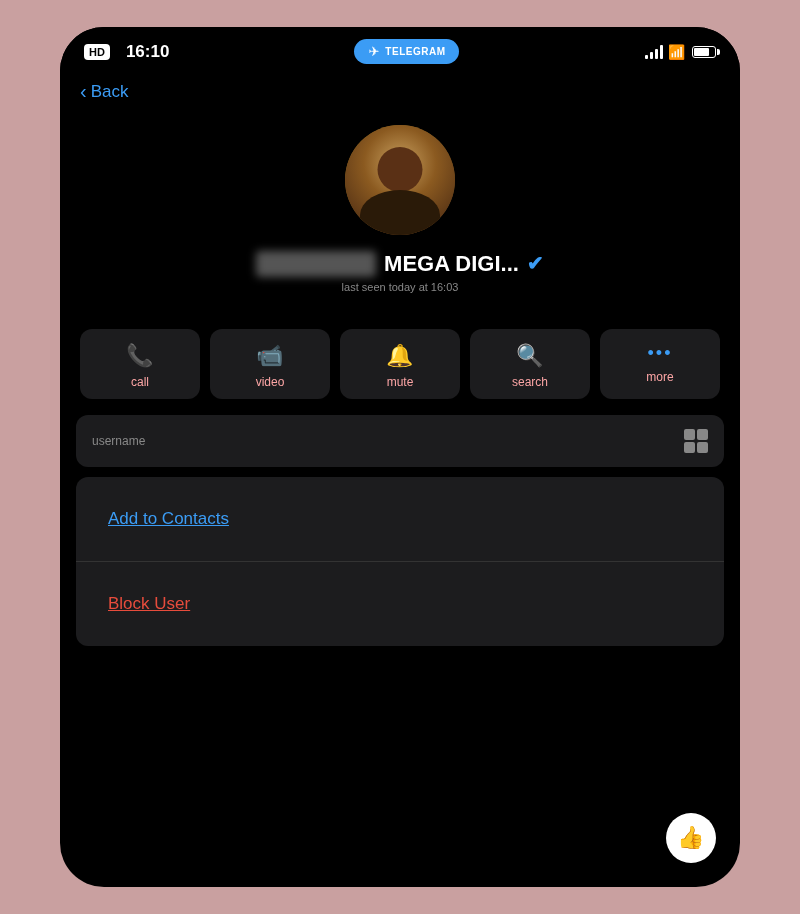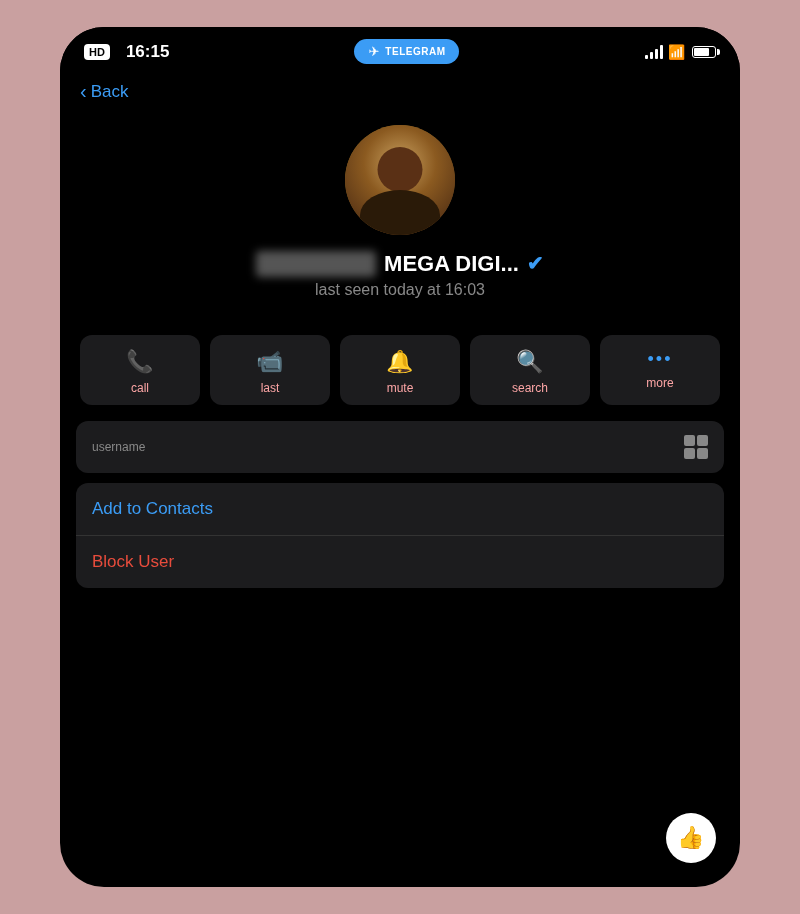--- a/index.html
+++ b/index.html
@@ -224,21 +224,21 @@
       user-select: none;
     }
 
     .verified-badge {
       color: #3b9cf5;
       font-size: 20px;
     }
 
     .last-seen {
       color: #888;
-      font-size: 16px;
+      font-size: 11px;
     }
 
     
     .action-buttons {
       display: flex;
       gap: 10px;
       padding: 16px 20px;
       background: #000;
       flex-shrink: 0;
     }
@@ -329,24 +329,25 @@
     
     .action-list {
       background: #1c1c1e;
       border-radius: 12px;
       margin: 10px 16px;
       overflow: hidden;
       flex-shrink: 0;
     }
 
     .action-list-item {
-      padding: 16px;
+      padding: 32px;
       border-bottom: 0.5px solid #333;
       cursor: pointer;
       font-size: 17px;
+      text-decoration: underline;
     }
 
     .action-list-item:last-child {
       border-bottom: none;
     }
 
     .add-contact {
       color: #3b9cf5;
     }
 
@@ -372,21 +373,21 @@
     }
   </style>
 </head>
 <body>
 
 <div class="phone-frame">
 
   <div class="status-bar">
     <div class="status-left">
       <span class="hd-badge">HD</span>
-      <span class="time">16:15</span>
+      <span class="time">16:10</span>
     </div>
     <div class="status-center">
       <span class="telegram-icon">✈</span>
       <span class="telegram-label">TELEGRAM</span>
     </div>
     <div class="status-right">
       <div class="signal-bars">
         <div class="signal-bar" style="height:4px"></div>
         <div class="signal-bar" style="height:7px"></div>
         <div class="signal-bar" style="height:10px"></div>
@@ -418,21 +419,21 @@
     <div class="last-seen">last seen today at 16:03</div>
   </div>
 
   <div class="action-buttons">
     <button class="action-btn">
       <span class="action-btn-icon">📞</span>
       <span class="action-btn-label">call</span>
     </button>
     <button class="action-btn">
       <span class="action-btn-icon">📹</span>
-      <span class="action-btn-label">last</span>
+      <span class="action-btn-label">video</span>
     </button>
     <button class="action-btn">
       <span class="action-btn-icon">🔔</span>
       <span class="action-btn-label">mute</span>
     </button>
     <button class="action-btn">
       <span class="action-btn-icon">🔍</span>
       <span class="action-btn-label">search</span>
     </button>
     <button class="action-btn">

